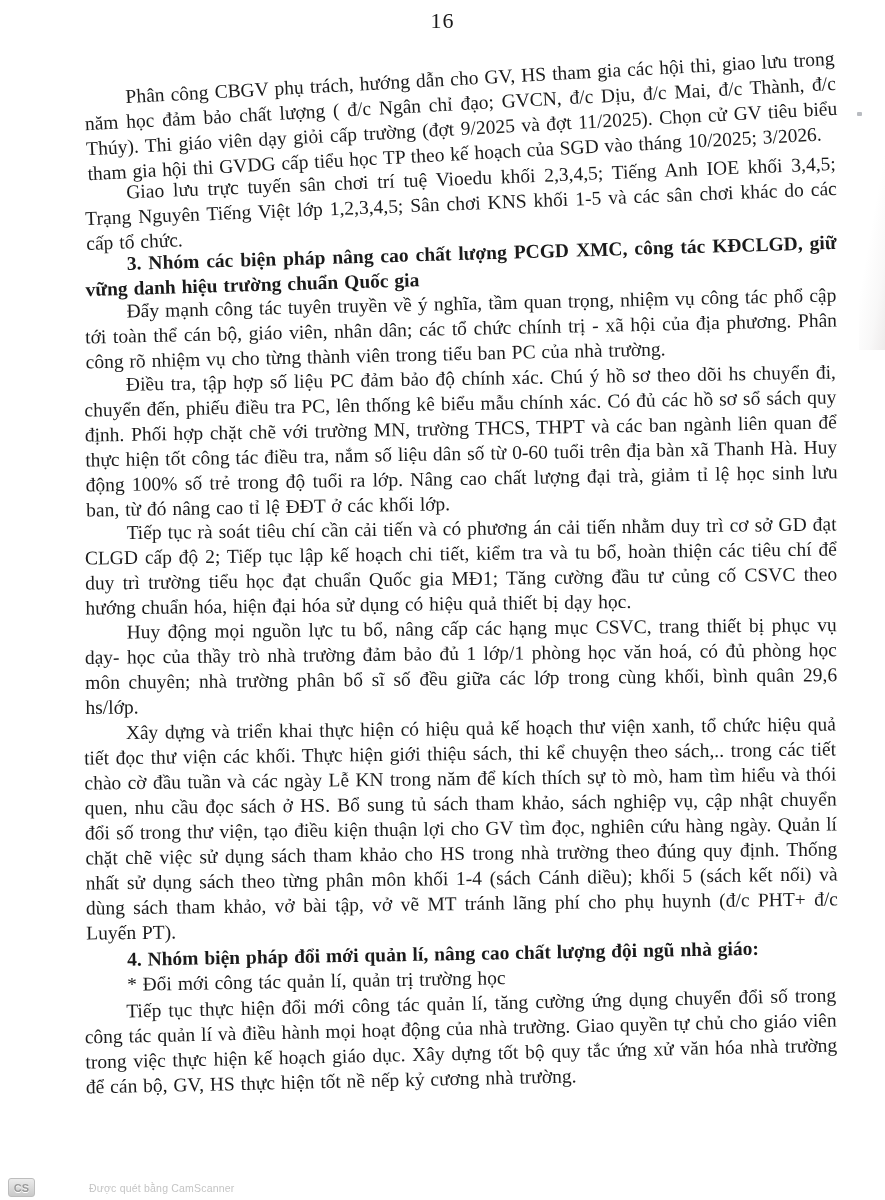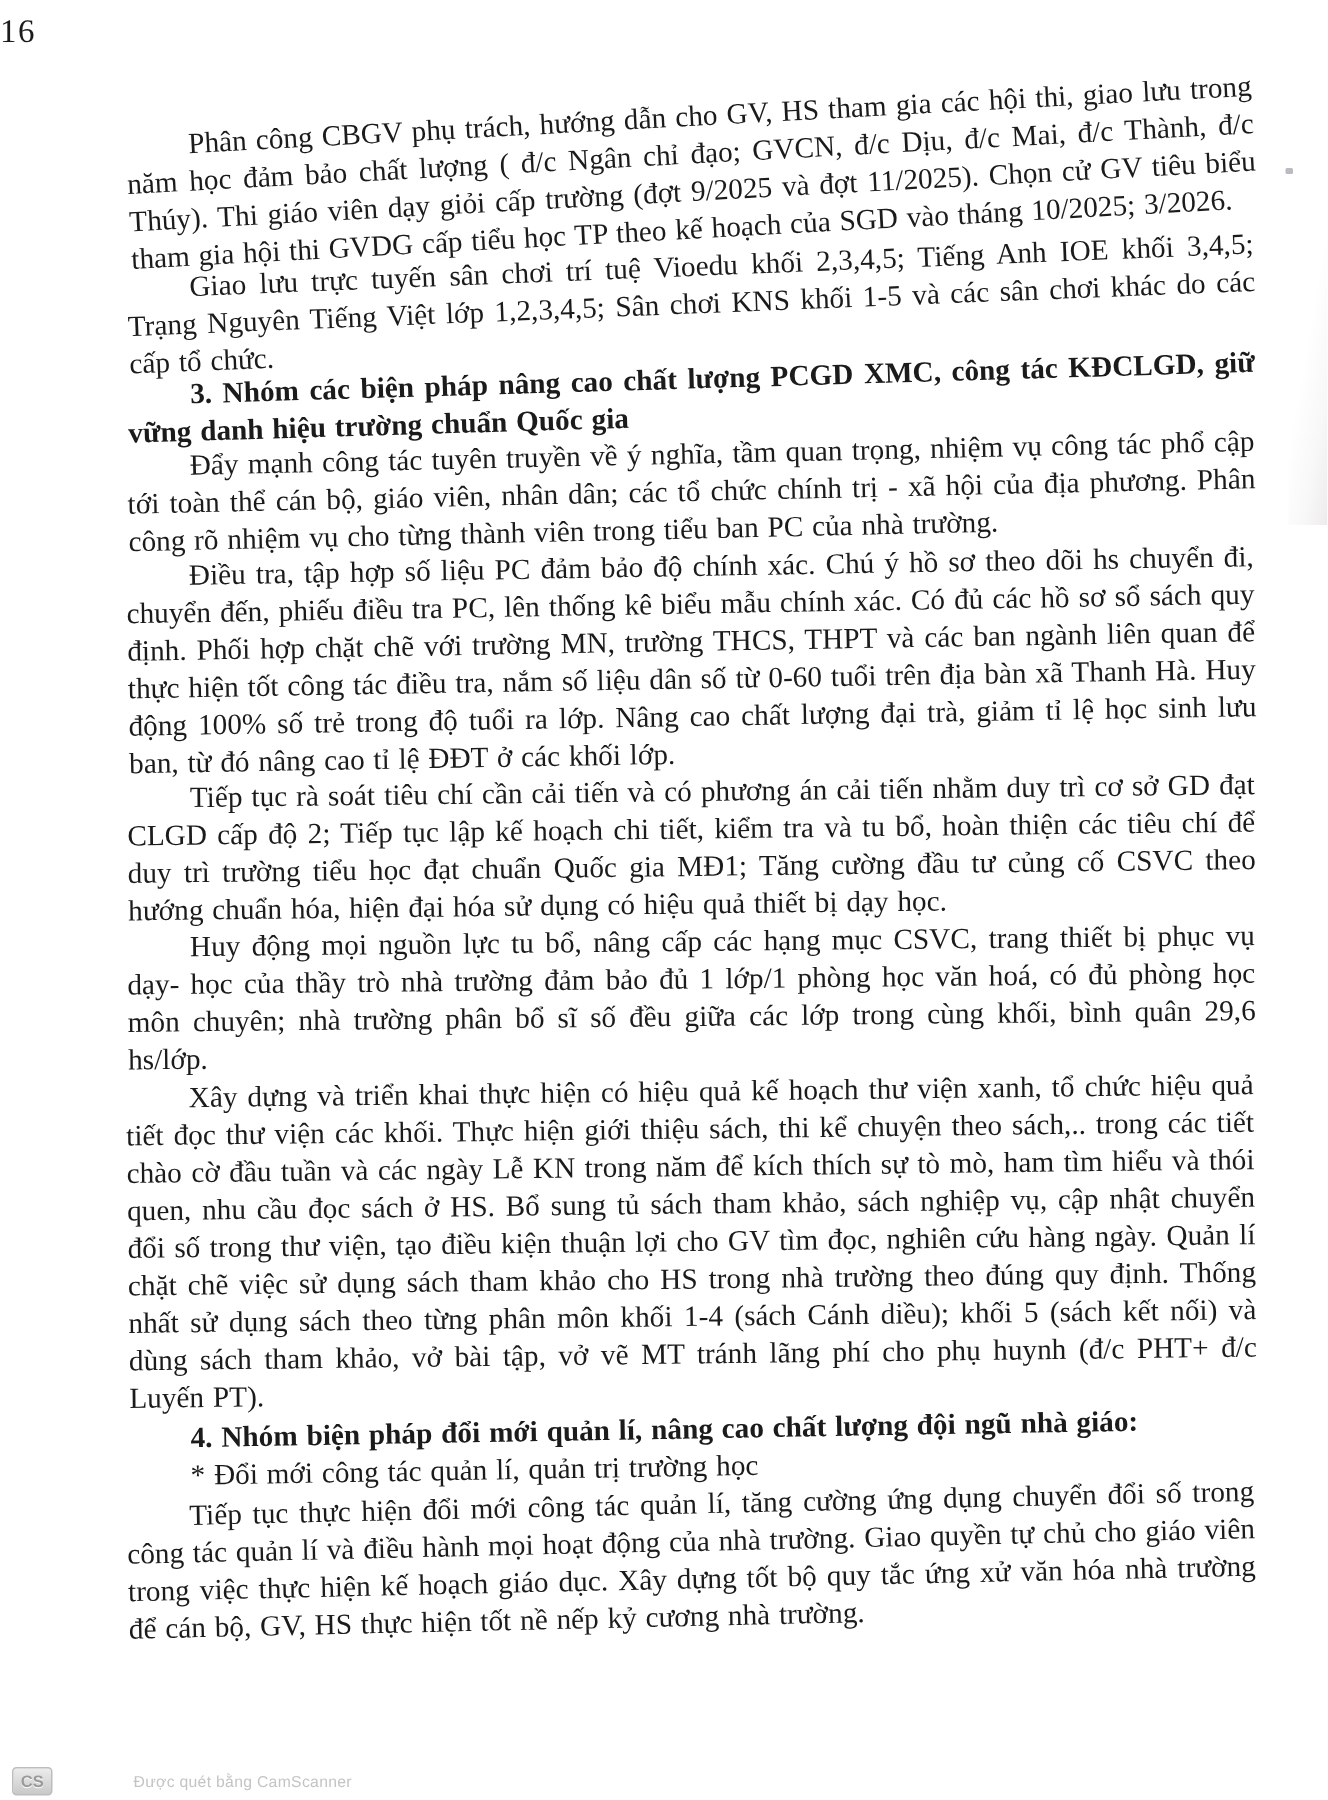--- a/index.html
+++ b/index.html
@@ -10,21 +10,21 @@
   .page {
     position: relative;
     width: 885px;
     height: 1200px;
     background: #ffffff;
     overflow: hidden;
     font-family: "Liberation Serif", "DejaVu Serif", serif;
     color: #1b1b1b;
   }
   .page-number {
-    text-align: left;
+    text-align: center;
     font-size: 22px;
     padding-top: 8px;
     letter-spacing: 1px;
   }
   .content {
     position: absolute;
     left: 85px;
     top: 66px;
     width: 752px;
   }

